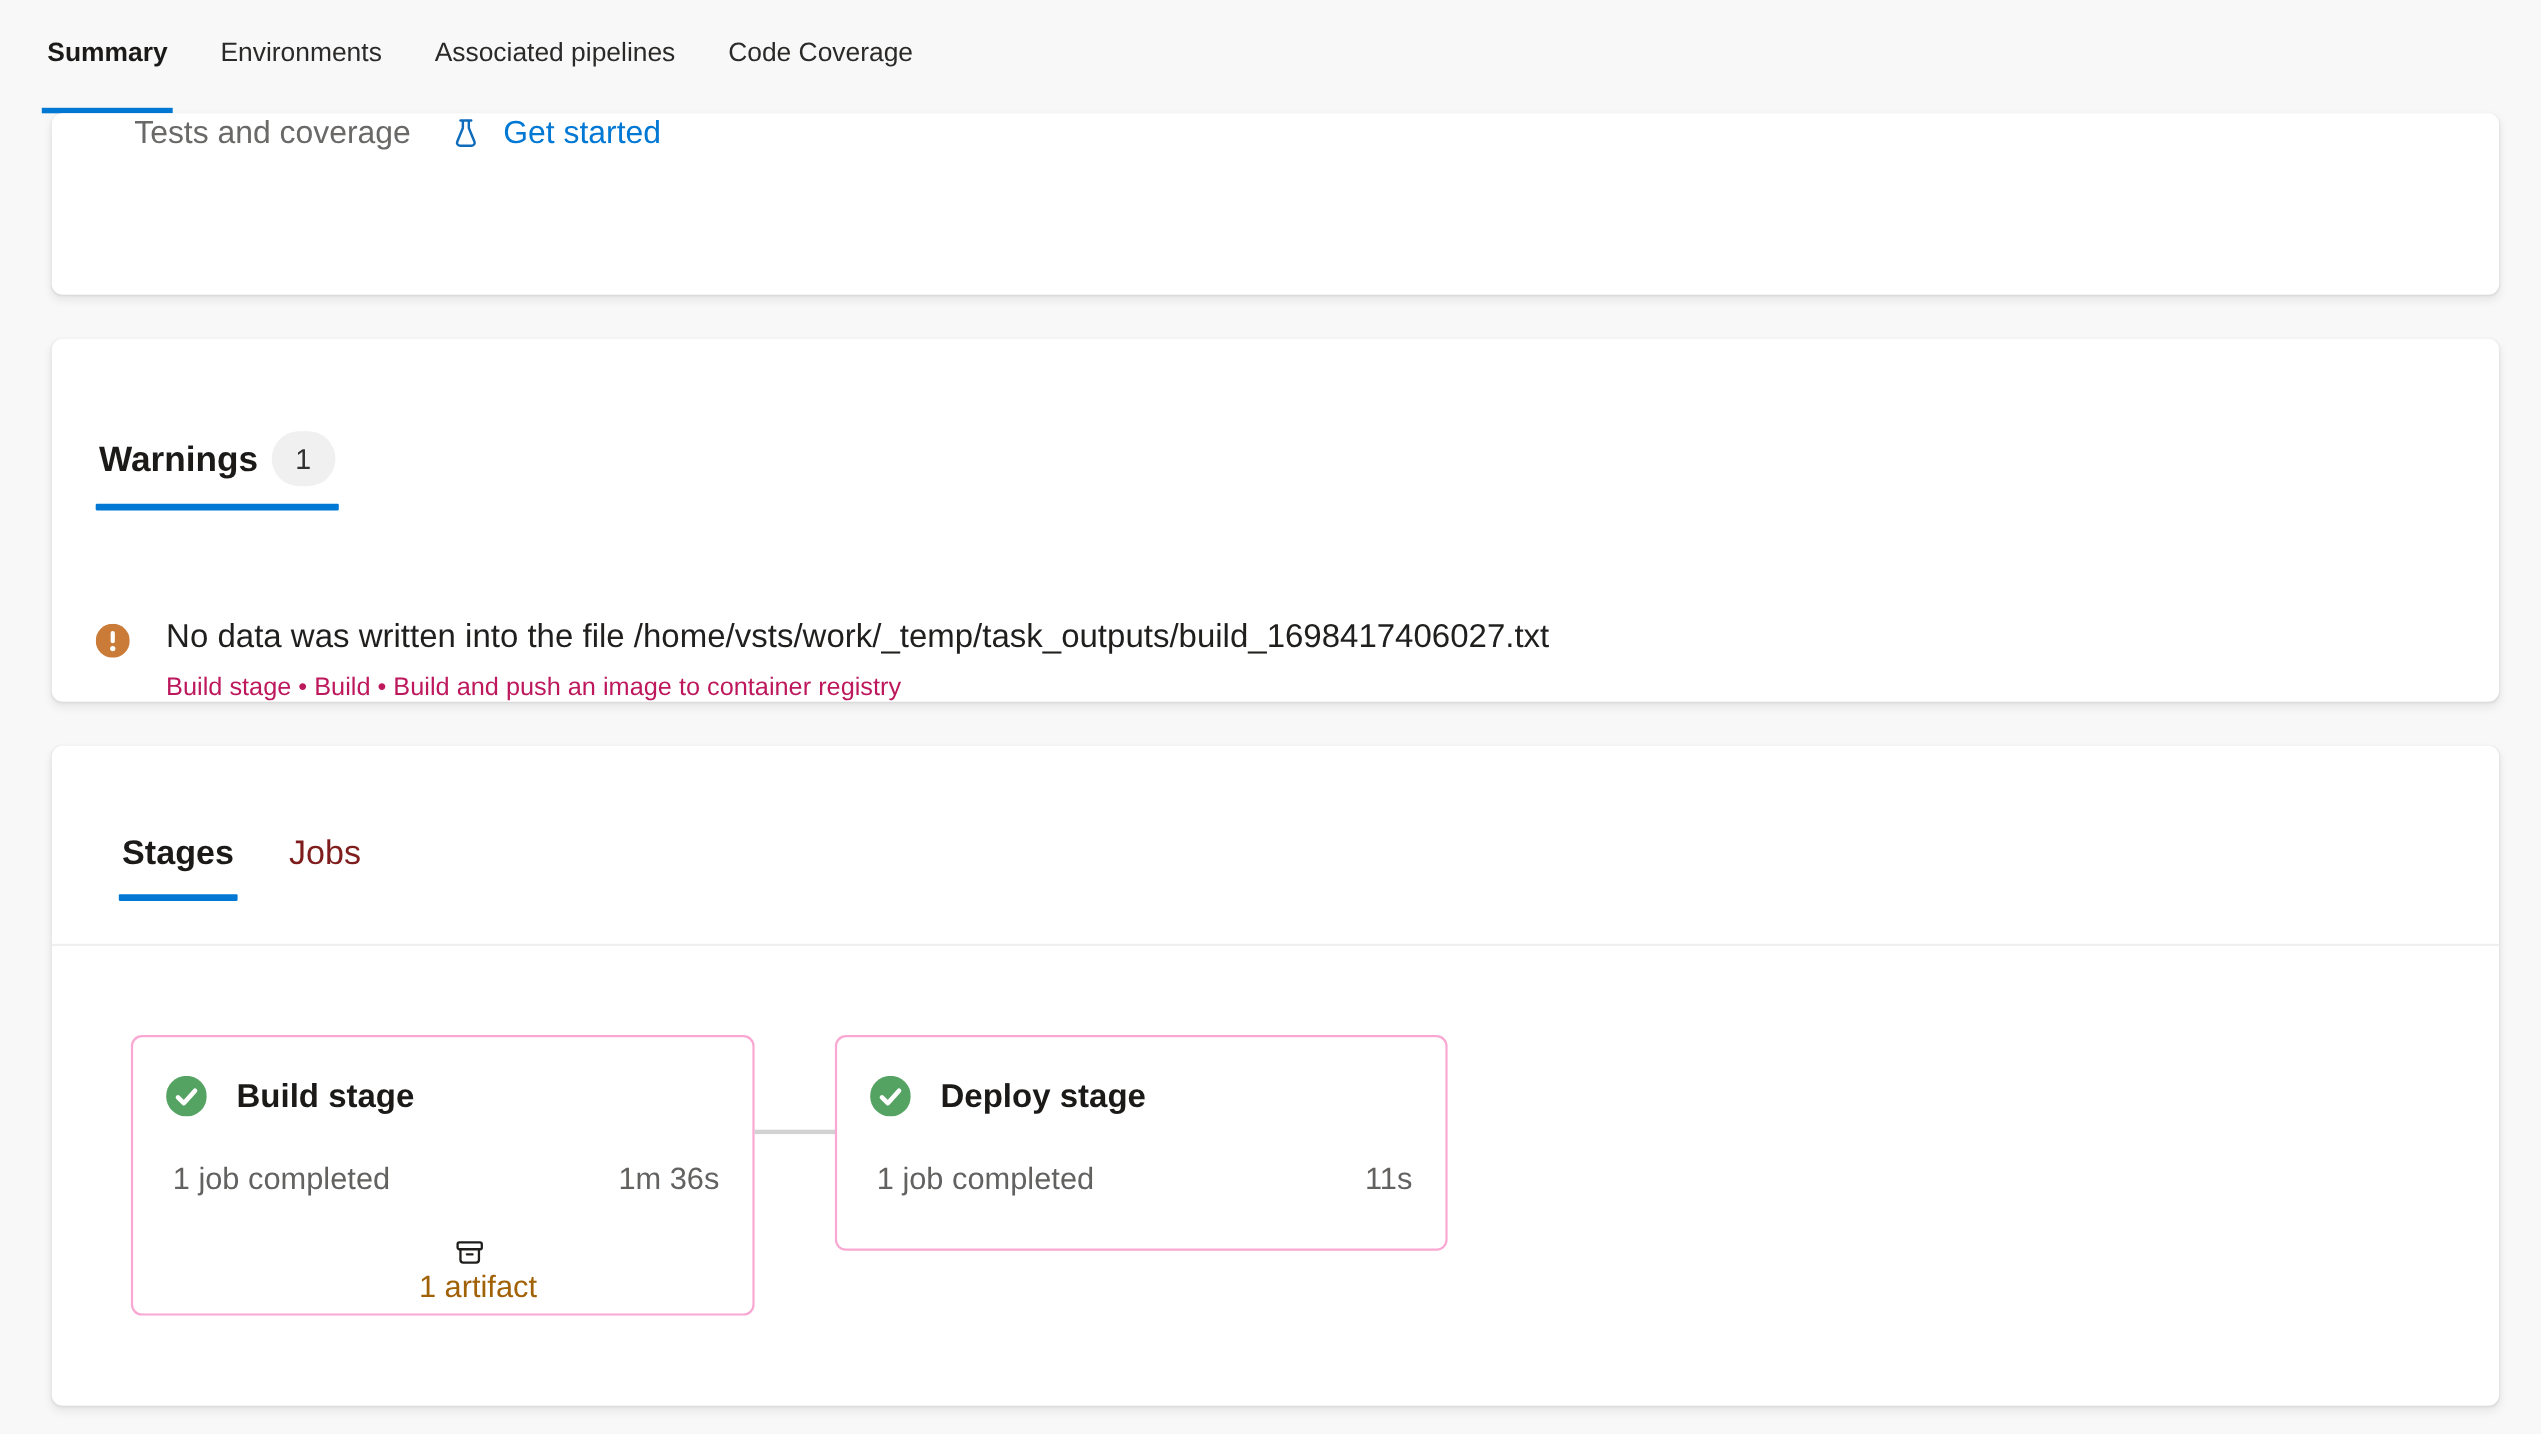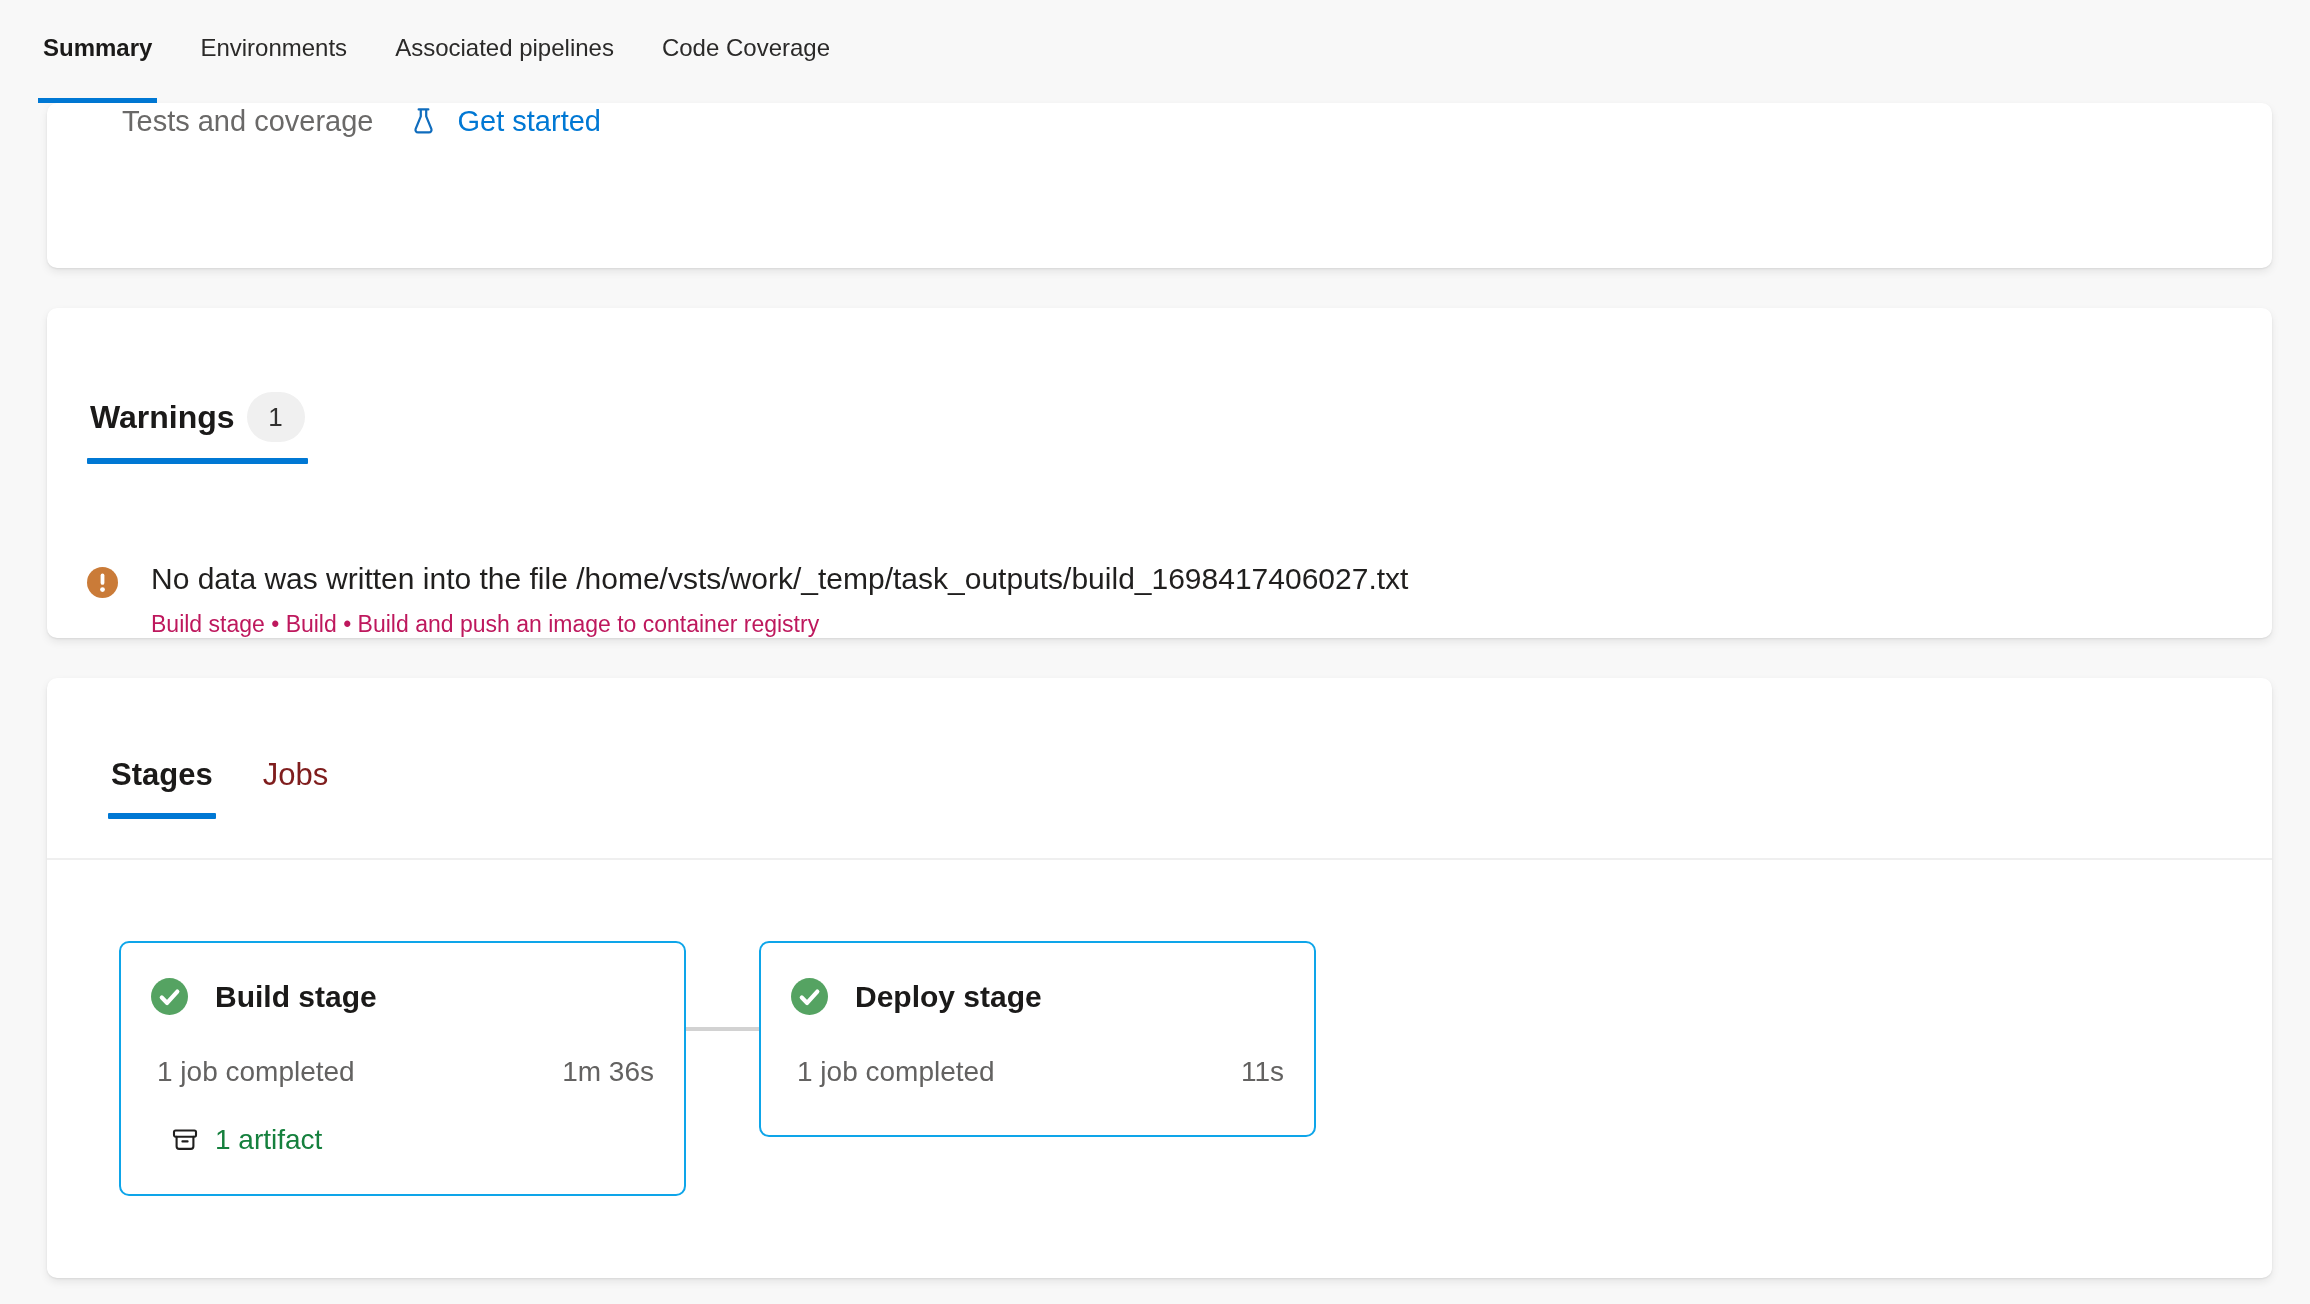--- a/index.html
+++ b/index.html
@@ -110,21 +110,21 @@
     position:absolute;
     left:0; right:0; top:180px;
     height:2px;
     background:#efefef;
   }
   .canvas { position:absolute; left:0; top:180px; right:0; bottom:0; }
 
   .stage-card {
     position:absolute;
     background:#fff;
-    border:2px solid #0ea5e9;
+    border:2px solid #f9a8d4;
     border-radius:10px;
     cursor:pointer;
   }
   .stage-build  { left:72px;  top:83px; width:567px; height:255px; }
   .stage-deploy { left:712px; top:83px; width:557px; height:196px; }
   .connector {
     position:absolute;
     left:639px; top:169px;
     width:75px; height:4px;
     background:#d2d2d2;
@@ -142,22 +142,23 @@
     align-items:center;
     margin:41px 30px 0 36px;
     font-size:28px;
     color:#636261;
   }
   .artifact-row {
     display:flex;
     align-items:center;
     margin:36px 0 0 49px;
     font-size:28px;
-    color:#15803d;
-    cursor:pointer;
+    color:#a16207;
+    cursor:pointer;
+    flex-direction:column;
   }
   .artifact-icon { width:30px; height:30px; display:flex; flex:none; }
   .artifact-label { margin-left:15px; }
 </style>
 </head>
 <body>
 
 <div class="page">
 
   <div class="tabbar">

